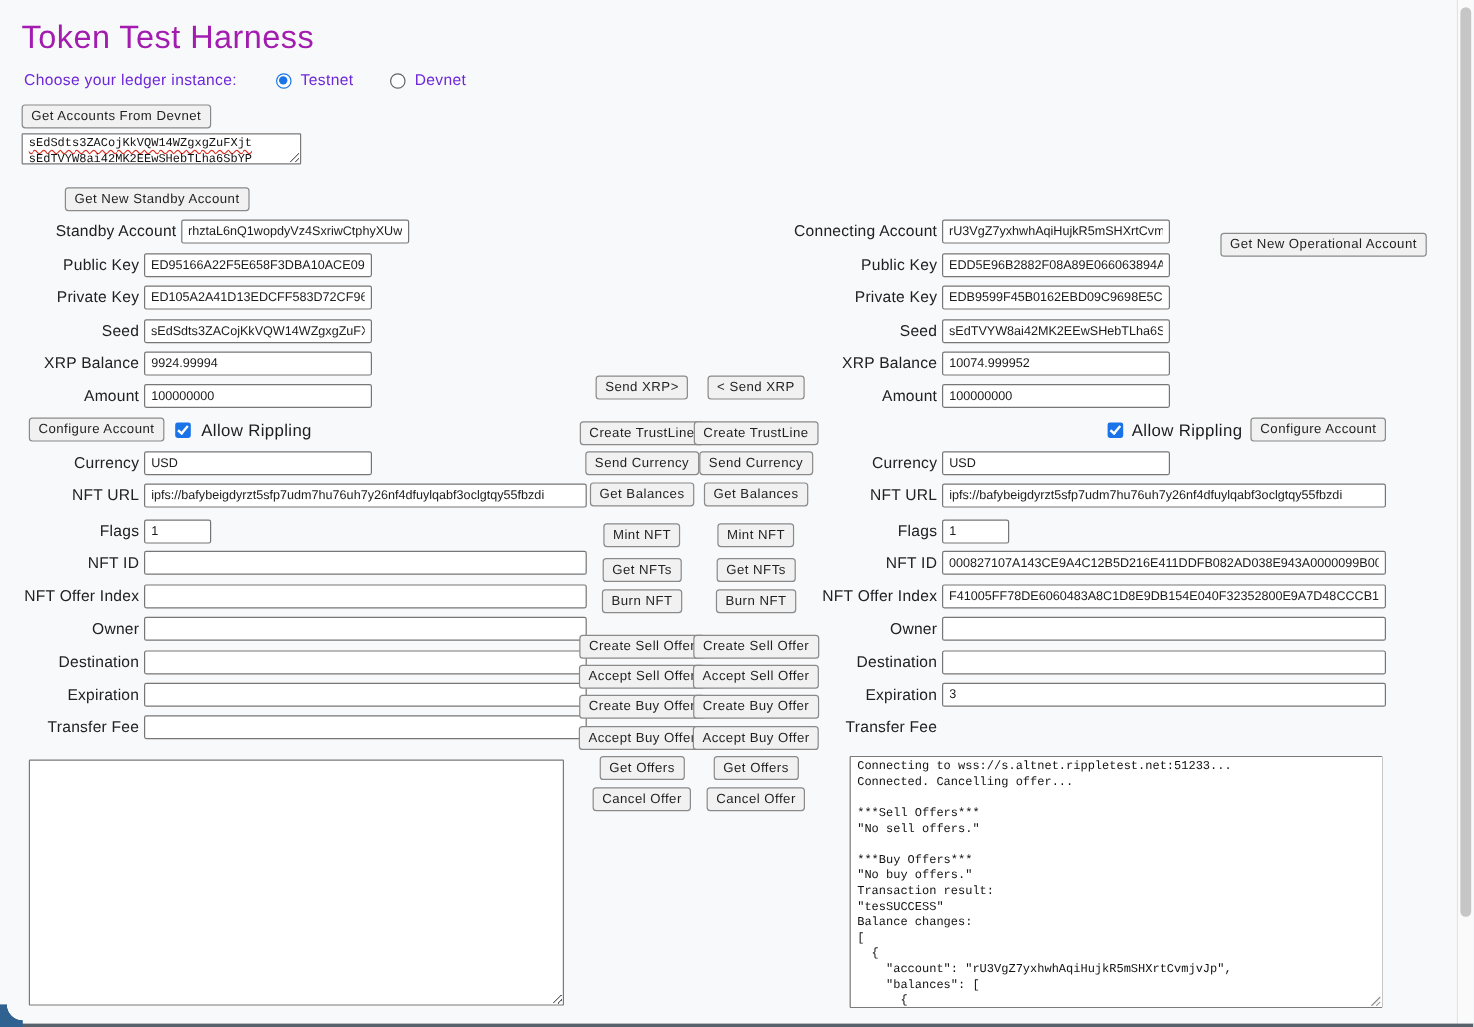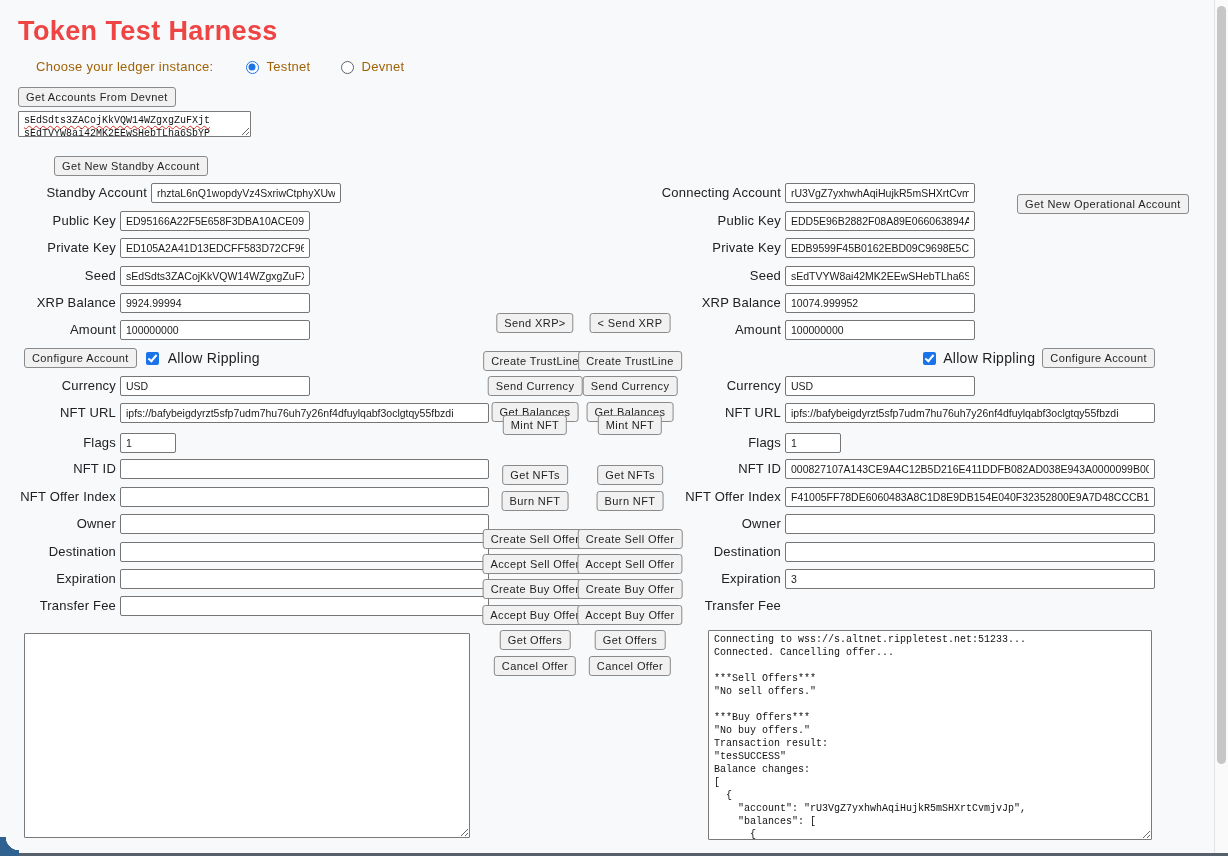--- a/index.html
+++ b/index.html
@@ -11,29 +11,28 @@
   }
   .page {
     position:relative;
     width:1228px; height:856px;
     background:#f8f9fa;
     overflow:hidden;
   }
   
   .title {
     position:absolute; left:18px; top:16px;
-    font-size:27px; font-weight:700; color:#ef4444;
+    font-size:27px; font-weight:400; color:#a21caf;
     letter-spacing:.4px;
   }
   
   .ledger-row {
     position:absolute; left:20px; top:57px; height:18px;
-    display:flex; align-items:center; font-size:13px; color:#a16207;
+    display:flex; align-items:center; font-size:13px; color:#6d28d9;
     letter-spacing:.3px;
-    margin-left:16px;
   }
   .ledger-row .lbl { margin-right:32px; }
   .radio-group { display:flex; align-items:flex-end; margin-right:30px; cursor:default; }
   .radio {
     width:13px; height:13px; border-radius:50%;
     border:1.5px solid #5f6368; background:#fff;
     position:relative; margin-right:8px; flex:0 0 auto;
   }
   .radio.sel { border-color:#1a73e8; }
   .radio.sel::after {
@@ -93,21 +92,21 @@
   .checkbox::after {
     content:""; position:absolute; left:4px; top:1px;
     width:3px; height:7px;
     border:solid #fff; border-width:0 2px 2px 0;
     transform:rotate(40deg);
   }
   .chk-label { font-size:14px; color:#1d1d1f; letter-spacing:.3px; }
   
   .mbtn { position:absolute; transform:translateX(-50%); }
   .ml { left:535px; } .mr { left:630px; }
-  .t0{top:313px}.t1{top:351px}.t2{top:376px}.t3{top:402px}.t4{top:415px}
+  .t0{top:313px}.t1{top:351px}.t2{top:376px}.t3{top:402px}.t4{top:436px}
   .t5{top:465px}.t6{top:491px}.t7{top:529px}.t8{top:554px}.t9{top:579px}
   .t10{top:605px}.t11{top:630px}.t12{top:656px}
   
   .new-standby-btn     { position:absolute; left:10px;   top:156px;margin-left:44px; }
   .new-operational-btn { position:absolute; left:1017px; top:170px;margin-top:24px; }
   
   .ripple-left {
     position:absolute; left:24px; top:347px; height:22px;
     display:flex; align-items:center; gap:9px;
   }

